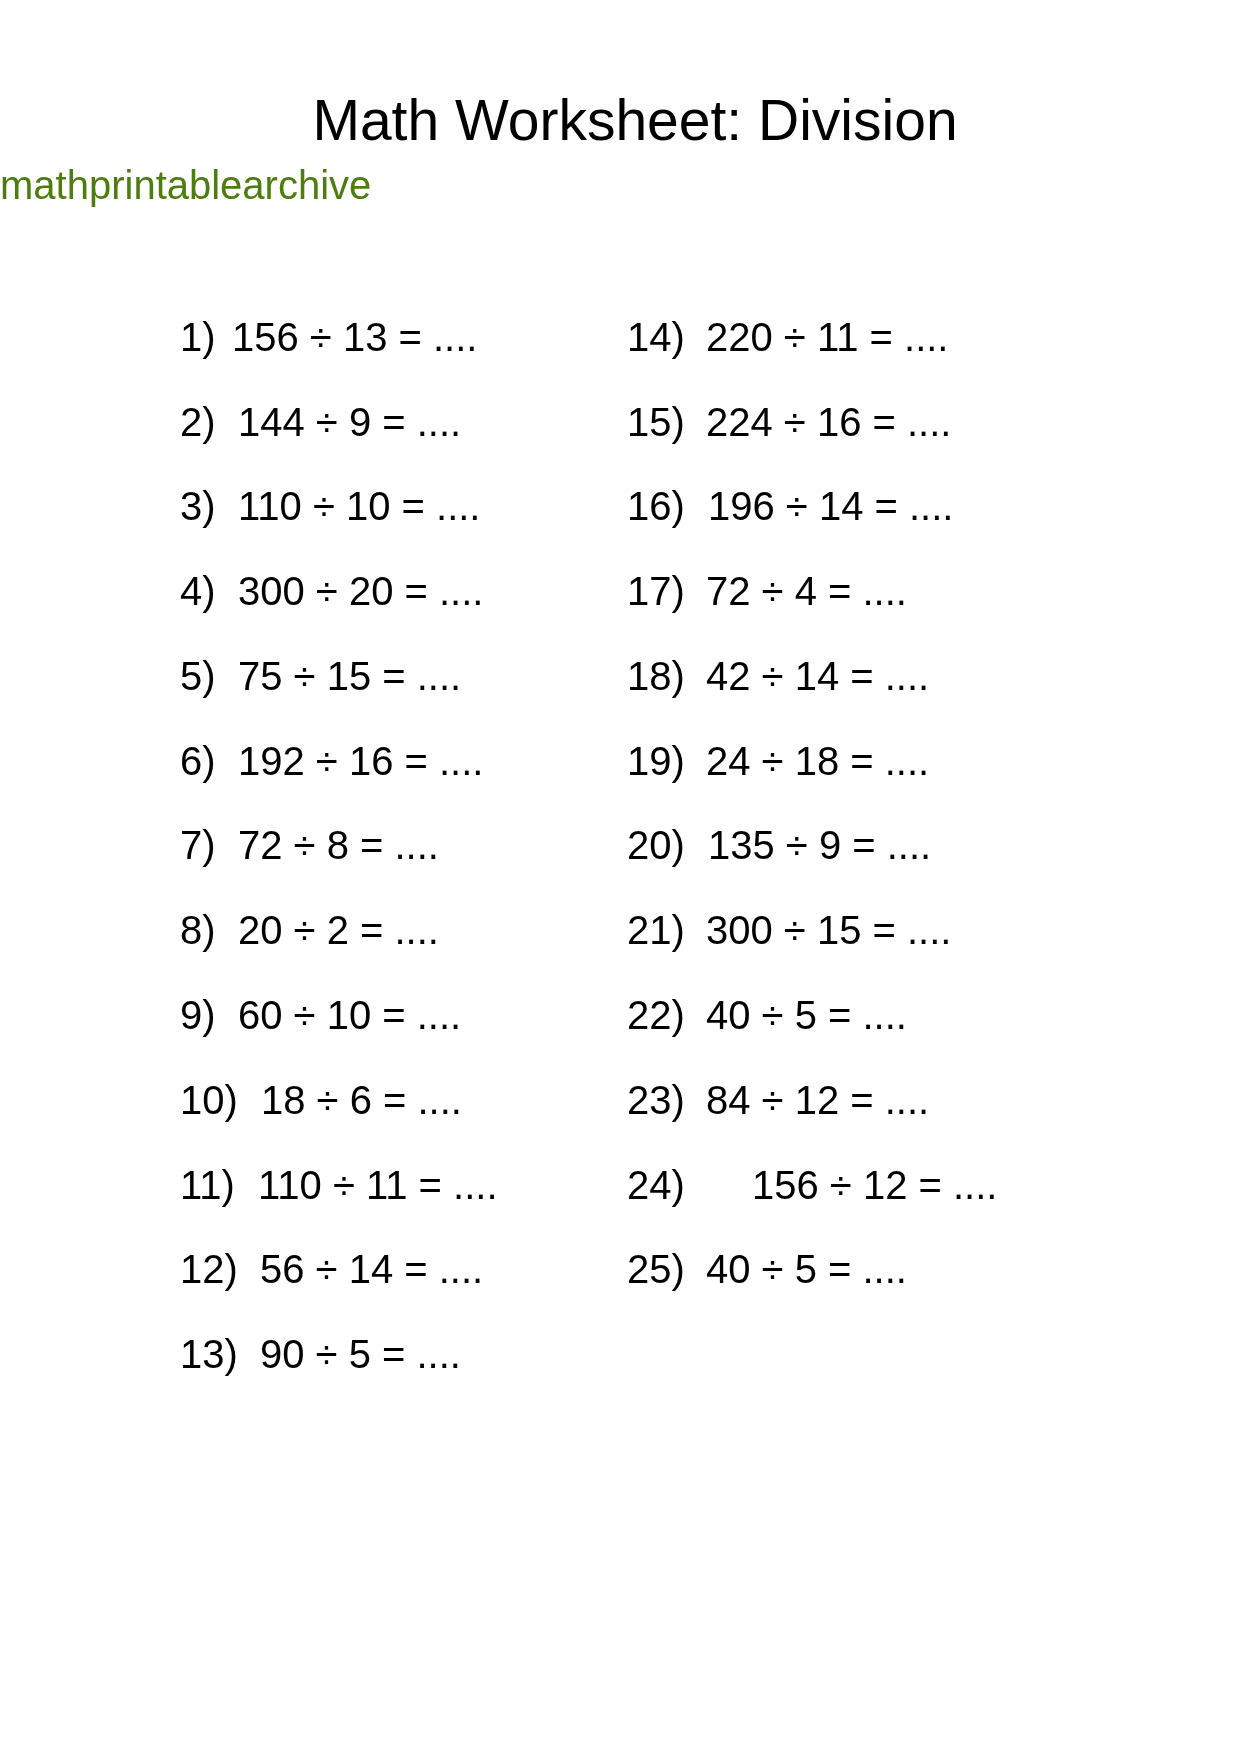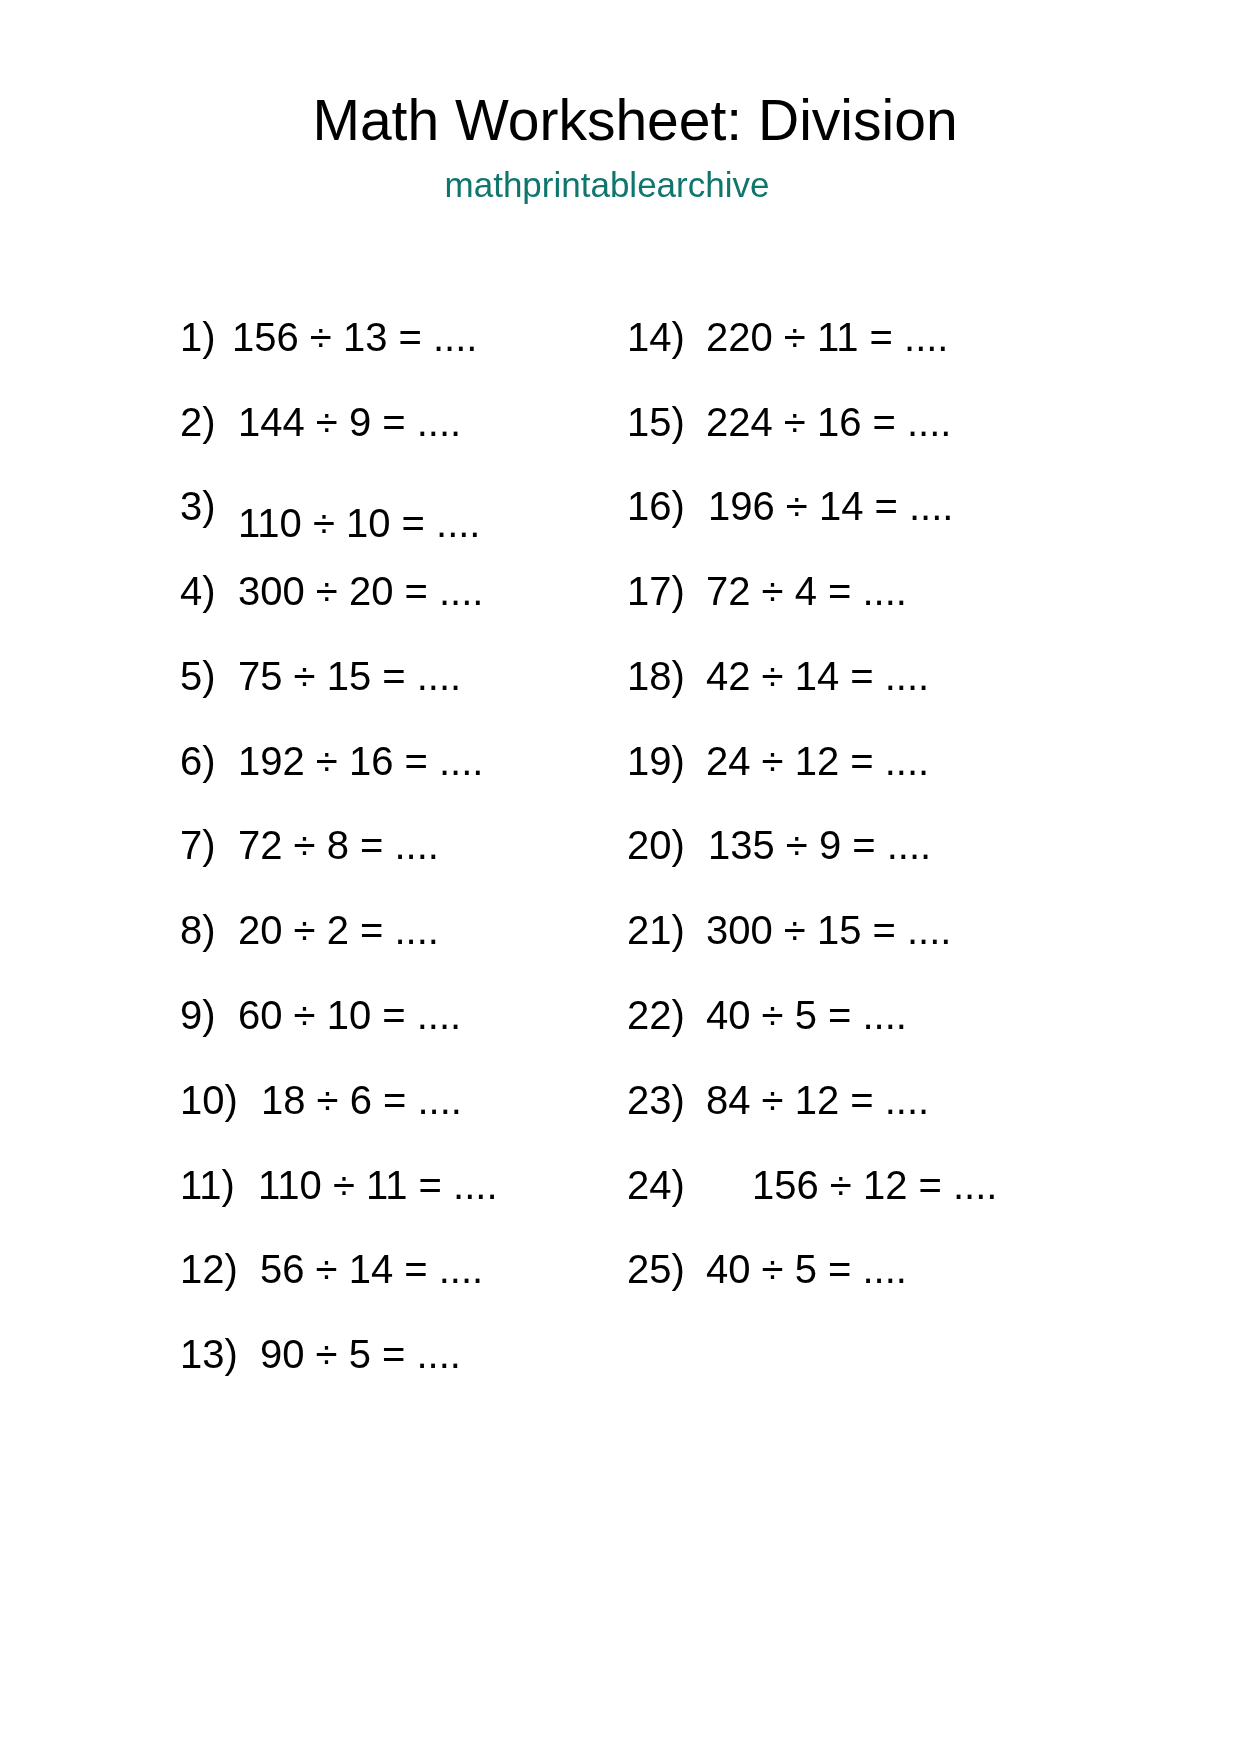--- a/index.html
+++ b/index.html
@@ -24,24 +24,24 @@
       font-size: 57px;
       line-height: 64px;
       color: #000000;
       white-space: nowrap;
     }
     .subtitle {
       position: absolute;
       left: 0;
       top: 163px;
       width: 1214px;
-      text-align: center;
-      font-size: 35px;
+      text-align: left;
+      font-size: 40px;
       line-height: 44px;
-      color: #0f766e;
+      color: #4d7c0f;
       white-space: nowrap;
     }
     .problem {
       position: absolute;
       font-size: 40px;
       line-height: 46px;
       white-space: nowrap;
       height: 46px;
     }
     .problem .num {
@@ -63,21 +63,21 @@
 <div class="problem" style="left:180px; top:314px;">
   <span class="num">1)</span>
   <span class="expr" style="left:52px;">156 ÷ 13 = ....</span>
 </div>
 <div class="problem" style="left:180px; top:399px;">
   <span class="num">2)</span>
   <span class="expr" style="left:58px;">144 ÷ 9 = ....</span>
 </div>
 <div class="problem" style="left:180px; top:483px;">
   <span class="num">3)</span>
-  <span class="expr" style="left:58px;margin-top:17px;">110 ÷ 10 = ....</span>
+  <span class="expr" style="left:58px;">110 ÷ 10 = ....</span>
 </div>
 <div class="problem" style="left:180px; top:568px;">
   <span class="num">4)</span>
   <span class="expr" style="left:58px;">300 ÷ 20 = ....</span>
 </div>
 <div class="problem" style="left:180px; top:653px;">
   <span class="num">5)</span>
   <span class="expr" style="left:58px;">75 ÷ 15 = ....</span>
 </div>
 <div class="problem" style="left:180px; top:738px;">
@@ -128,21 +128,21 @@
 <div class="problem" style="left:627px; top:568px;">
   <span class="num">17)</span>
   <span class="expr" style="left:79px;">72 ÷ 4 = ....</span>
 </div>
 <div class="problem" style="left:627px; top:653px;">
   <span class="num">18)</span>
   <span class="expr" style="left:79px;">42 ÷ 14 = ....</span>
 </div>
 <div class="problem" style="left:627px; top:738px;">
   <span class="num">19)</span>
-  <span class="expr" style="left:79px;">24 ÷ 12 = ....</span>
+  <span class="expr" style="left:79px;">24 ÷ 18 = ....</span>
 </div>
 <div class="problem" style="left:627px; top:822px;">
   <span class="num">20)</span>
   <span class="expr" style="left:81px;">135 ÷ 9 = ....</span>
 </div>
 <div class="problem" style="left:627px; top:907px;">
   <span class="num">21)</span>
   <span class="expr" style="left:79px;">300 ÷ 15 = ....</span>
 </div>
 <div class="problem" style="left:627px; top:992px;">

